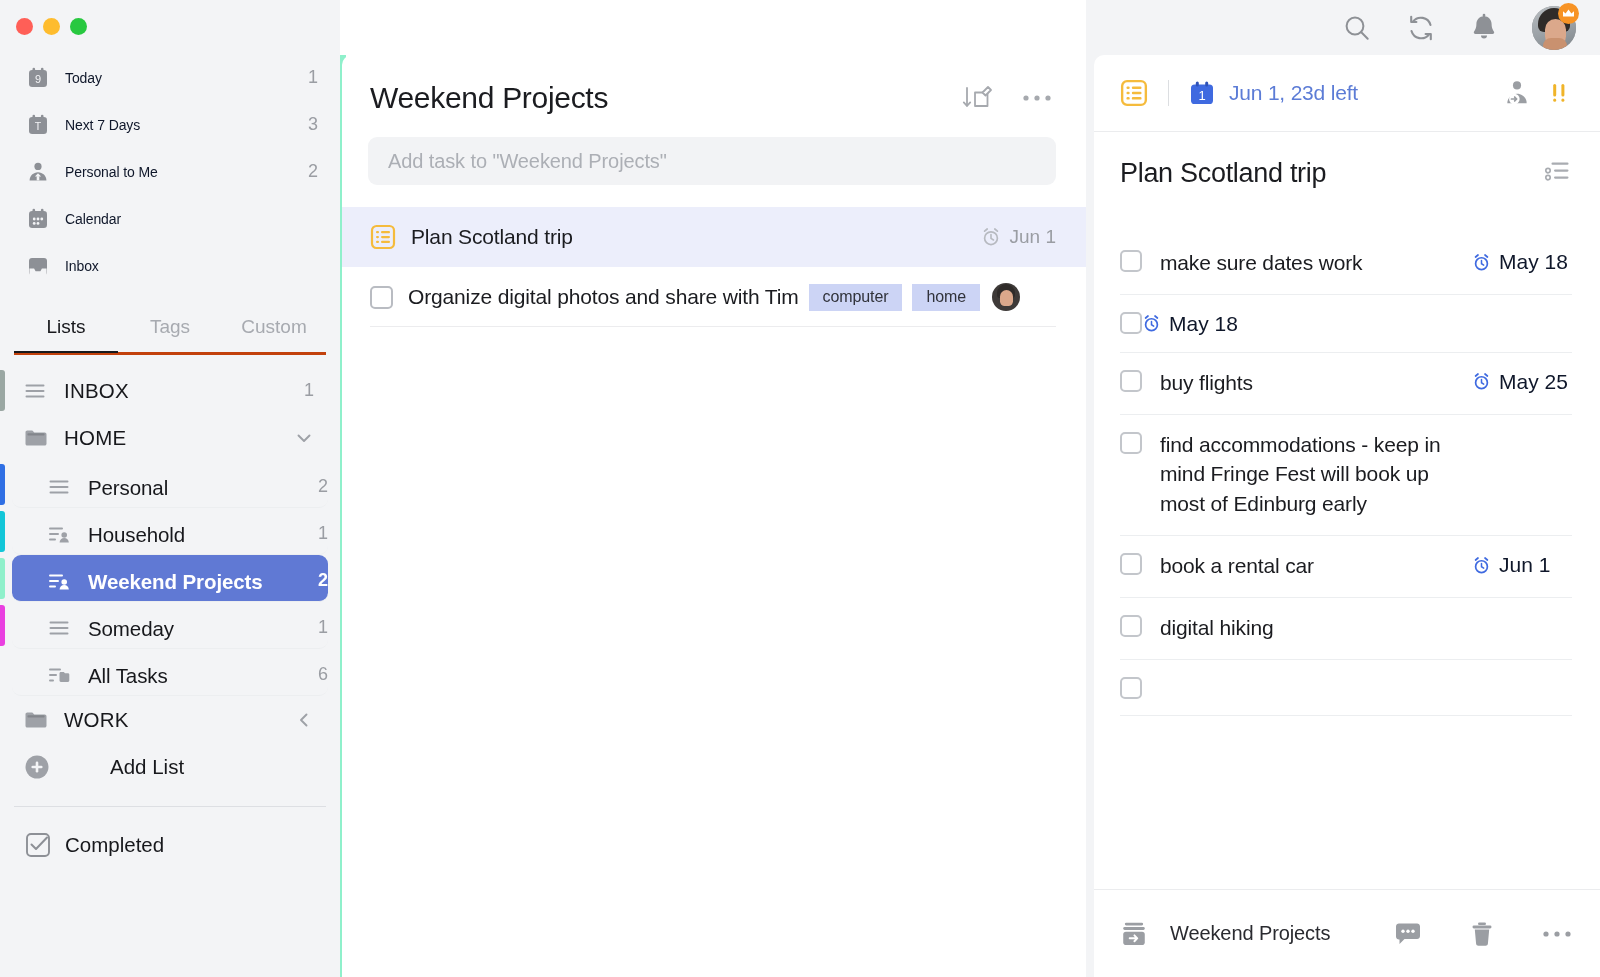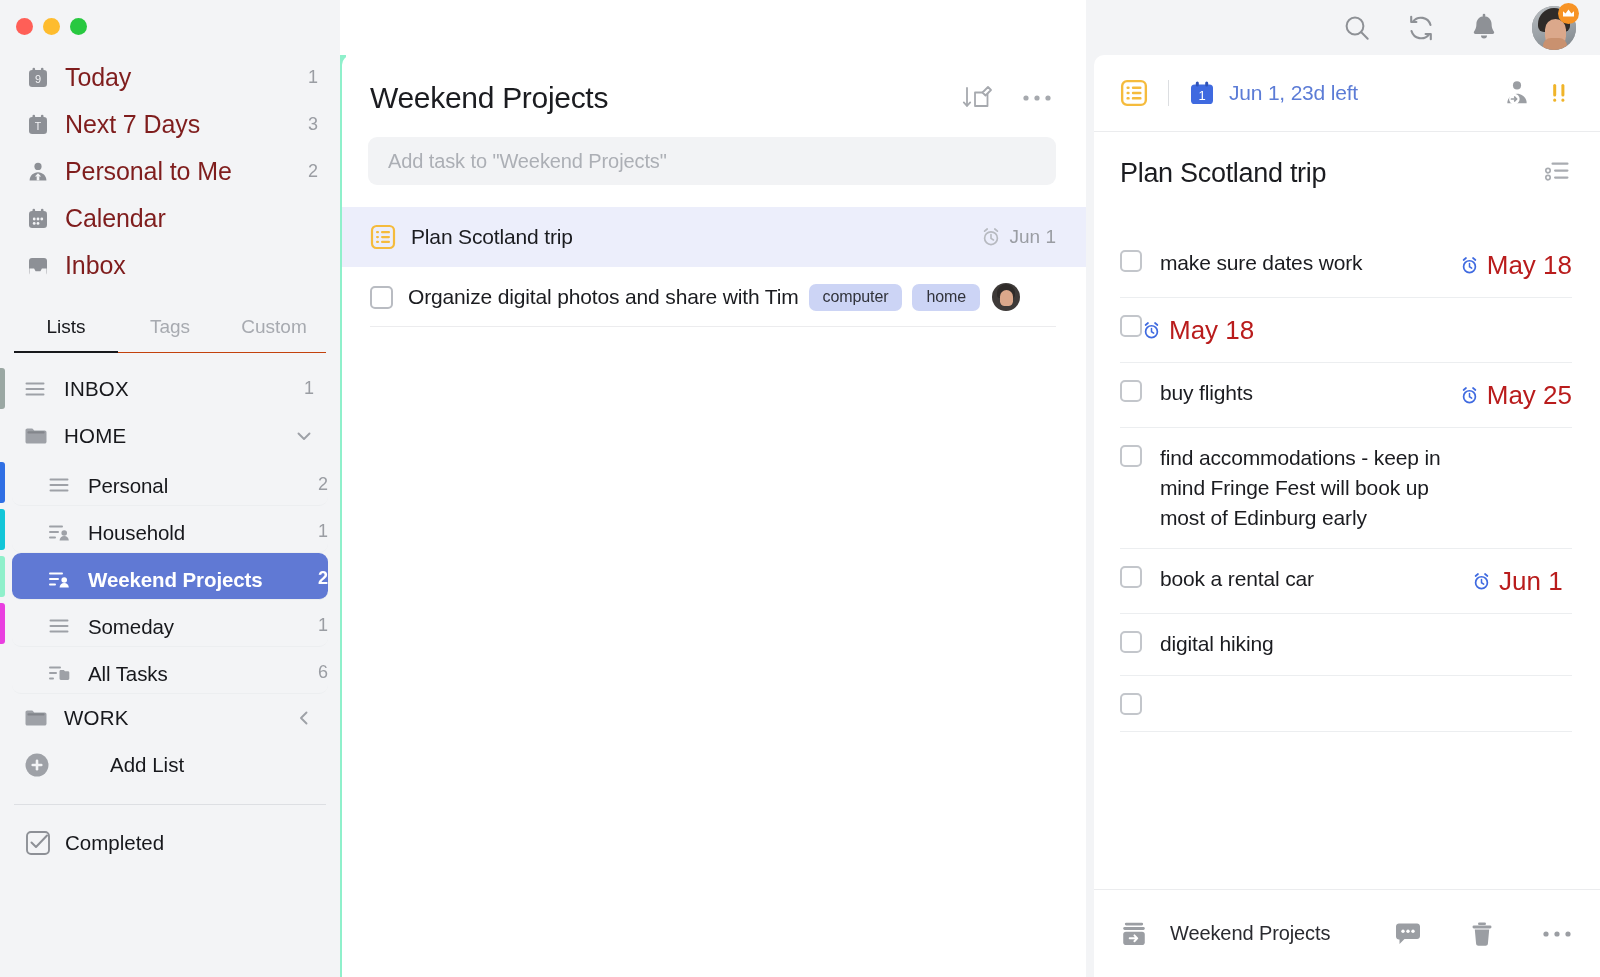--- a/index.html
+++ b/index.html
@@ -42,31 +42,31 @@
   .smartlists { padding: 2px 0 0 0; }
   .srow {
     display: flex; align-items: center;
     height: 47px;
     padding: 0 22px 0 24px;
     cursor: default;
   }
   .srow .icon { width: 28px; flex: 0 0 28px; display: flex; align-items: center; justify-content: center; }
   .srow .label {
     flex: 1 1 auto;
-    font-size: 25px;
-    color: #7f1d1d;
+    font-size: 14px;
+    color: #0f172a;
     padding-left: 13px;
     letter-spacing: -0.1px;
   }
   .srow .count { font-size: 18px; color: #9a9da3; }
 
   .tabs {
     display: flex;
     margin: 18px 14px 0 14px;
-    border-bottom: 1px solid #c2410c;
+    border-bottom: 3px solid #c2410c;
     position: relative;
   }
   .tab {
     flex: 1 1 0;
     text-align: center;
     font-size: 19px;
     padding: 9px 0 14px 0;
     color: #a7aab0;
     position: relative;
     cursor: pointer;
@@ -195,21 +195,21 @@
     letter-spacing: -0.15px;
     white-space: nowrap;
   }
   .trow .spacer { flex: 1 1 auto; }
   .trow .due { display: flex; align-items: center; gap: 9px; }
   .trow .due .dtxt { font-size: 19px; color: #9a9da3; }
   .tag {
     font-size: 16px;
     color: #30323a;
     background: #ccd4f5;
-    border-radius: 7px;
+    border-radius: 0;
     padding: 4px 14px 5px 14px;
     margin-left: 10px;
     letter-spacing: -0.1px;
   }
   .rowline {
     position: absolute;
     left: 28px; right: 30px; bottom: 0;
     height: 1px; background: #ececee;
   }
   .cbox {
@@ -291,21 +291,21 @@
     padding-left: 18px;
     line-height: 1.42;
     letter-spacing: -0.15px;
     max-width: 330px;
   }
   .sub .sdue {
     display: flex; align-items: center; gap: 8px;
     margin-top: 2px;
     white-space: nowrap;
   }
-  .sub .sdue .t { font-size: 26px; color: #b91c1c; text-align: center; }
+  .sub .sdue .t { font-size: 21px; color: #0f172a; text-align: center; }
 
   .d-bottom {
     height: 88px;
     border-top: 1px solid #ebecee;
     display: flex;
     align-items: center;
     padding: 0 28px 0 26px;
     gap: 18px;
   }
   .d-bottom .bname { font-size: 20px; color: #2a2b30; padding-left: 4px; letter-spacing: -0.1px; }

